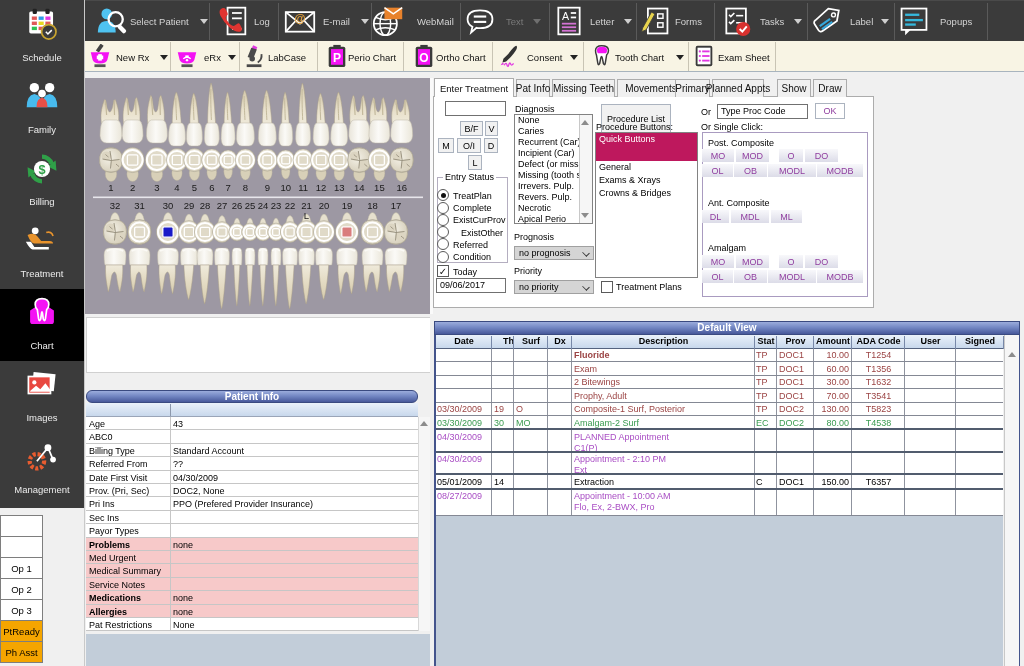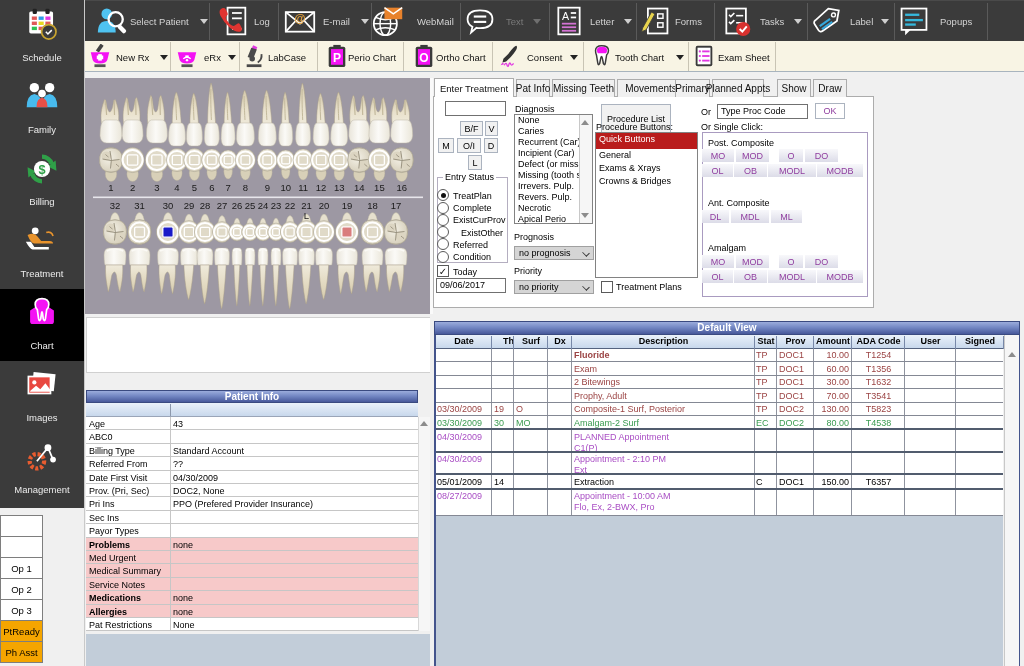--- a/index.html
+++ b/index.html
@@ -598,21 +598,21 @@
     <path d="M254.1 173.0 Q262.0 169.0 269.9 173.0" stroke="#FBFAF6" stroke-width="1.6" fill="none"></path>
     <path d="M277.0 177.0 Q277.0 170.0 282.2 170.0 L292.8 170.0 Q298.0 170.0 298.0 177.0 Q297.8 187.0 296.7 187.0 L278.3 187.0 Q277.2 187.0 277.0 177.0 Z" fill="url(#cg)" stroke="#BDB7A7" stroke-width="0.5"></path>
     <path d="M278.6 187.0 C278.1 199.0 279.6 206.0 281.0 214.0 C282.5 211.0 283.3 203.0 284.6 197.0 C286.4 193.0 287.7 193.0 288.8 197.0 C289.6 203.0 290.6 211.0 292.2 214.0 C293.8 206.0 295.4 199.0 294.9 187.0 Z" fill="url(#tgl)" stroke="#A89F88" stroke-width="0.5"></path>
     <path d="M279.6 173.0 Q287.5 169.0 295.4 173.0" stroke="#FBFAF6" stroke-width="1.6" fill="none"></path>
     <path d="M300.0 177.0 Q300.0 170.0 305.5 170.0 L316.5 170.0 Q322.0 170.0 322.0 177.0 Q321.8 187.0 320.7 187.0 L301.3 187.0 Q300.2 187.0 300.0 177.0 Z" fill="url(#cg)" stroke="#BDB7A7" stroke-width="0.5"></path>
     <path d="M301.6 187.0 C301.1 199.0 302.8 206.0 304.2 214.0 C305.7 211.0 306.6 203.0 307.9 197.0 C309.9 193.0 311.2 193.0 312.3 197.0 C313.2 203.0 314.3 211.0 315.9 214.0 C317.6 206.0 319.2 199.0 318.7 187.0 Z" fill="url(#tgl)" stroke="#A89F88" stroke-width="0.5"></path>
     <path d="M302.8 173.0 Q311.0 169.0 319.2 173.0" stroke="#FBFAF6" stroke-width="1.6" fill="none"></path>
   </svg>
 <div class="abs" style="left:86px;top:317px;width:344px;height:56px;background:#FFF;border:1px solid #D0D0D0;border-right:none;"></div>
 <div class="abs" style="left:430px;top:78px;width:3px;height:236px;background:#FAFAFA;"></div>
-<div class="hdr abs" style="left:86px;top:390px;width:332px;height:13px;">Patient Info</div>
+<div class="hdr abs" style="left:86px;top:390px;width:332px;height:13px;border-radius:6px;">Patient Info</div>
 <div class="abs" style="left:86px;top:403px;width:332px;height:14px;background:linear-gradient(#EAF1FA,#C8D8EC);border-bottom:1px solid #9AA5B8;"></div>
 <div class="abs" style="left:170px;top:404px;width:1px;height:12px;background:#8C98AC;"></div>
 <div class="pirow" style="top:417.0px;height:13.4px;">
     <span class="l" style="">Age</span>
     <span class="v">43</span>
   </div>
 <div class="pirow" style="top:430.4px;height:13.4px;">
     <span class="l" style="">ABC0</span>
     <span class="v"></span>
   </div>
@@ -726,21 +726,21 @@
 <div class="sbar abs" style="left:579px;top:115px;width:13px;height:108px;border-left:1px solid #C8C8C8;"></div>
 <div class="uparr abs" style="left:581px;top:120px;"></div>
 <div class="uparr abs" style="left:581px;top:213px;transform:rotate(180deg);"></div>
 <div class="flbl" style="left:514px;top:232px;">Prognosis</div>
 <div class="dd" style="left:514px;top:246px;width:80px;height:14px;">no prognosis<span class="ddc"></span></div>
 <div class="flbl" style="left:514px;top:266px;">Priority</div>
 <div class="dd" style="left:514px;top:279.5px;width:80px;height:14px;">no priority<span class="ddc"></span></div>
 <div class="btn" style="left:601px;top:103.5px;width:70px;height:31px;">Procedure List</div>
 <div class="flbl" style="left:596px;top:122px;">Procedure Buttons:</div>
 <div class="lb abs" style="left:595px;top:132px;width:103px;height:146px;">
-<div class="lbi" style="background:#b91c1c;color:#FFF;height:16px;line-height:13px;">Quick Buttons</div>
+<div class="lbi" style="background:#be185d;color:#FFF;height:28px;line-height:13px;">Quick Buttons</div>
 <div class="lbi" style="height:13px;line-height:13px;">General</div>
 <div class="lbi" style="height:13px;line-height:13px;">Exams &amp; Xrays</div>
 <div class="lbi" style="height:13px;line-height:13px;">Crowns &amp; Bridges</div>
 </div>
 <div class="cb" style="left:601px;top:281px;"></div>
 <div class="rlbl" style="left:616px;top:282px;">Treatment Plans</div>
 <div class="flbl" style="left:701px;top:107px;">Or</div>
 <div class="ti abs" style="left:717px;top:103.5px;width:91px;height:15px;">Type Proc Code</div>
 <div class="btn" style="left:815px;top:102.5px;width:30px;height:16px;background:#FFF;color:#8F3D9F;">OK</div>
 <div class="flbl" style="left:701px;top:122px;">Or Single Click:</div>

